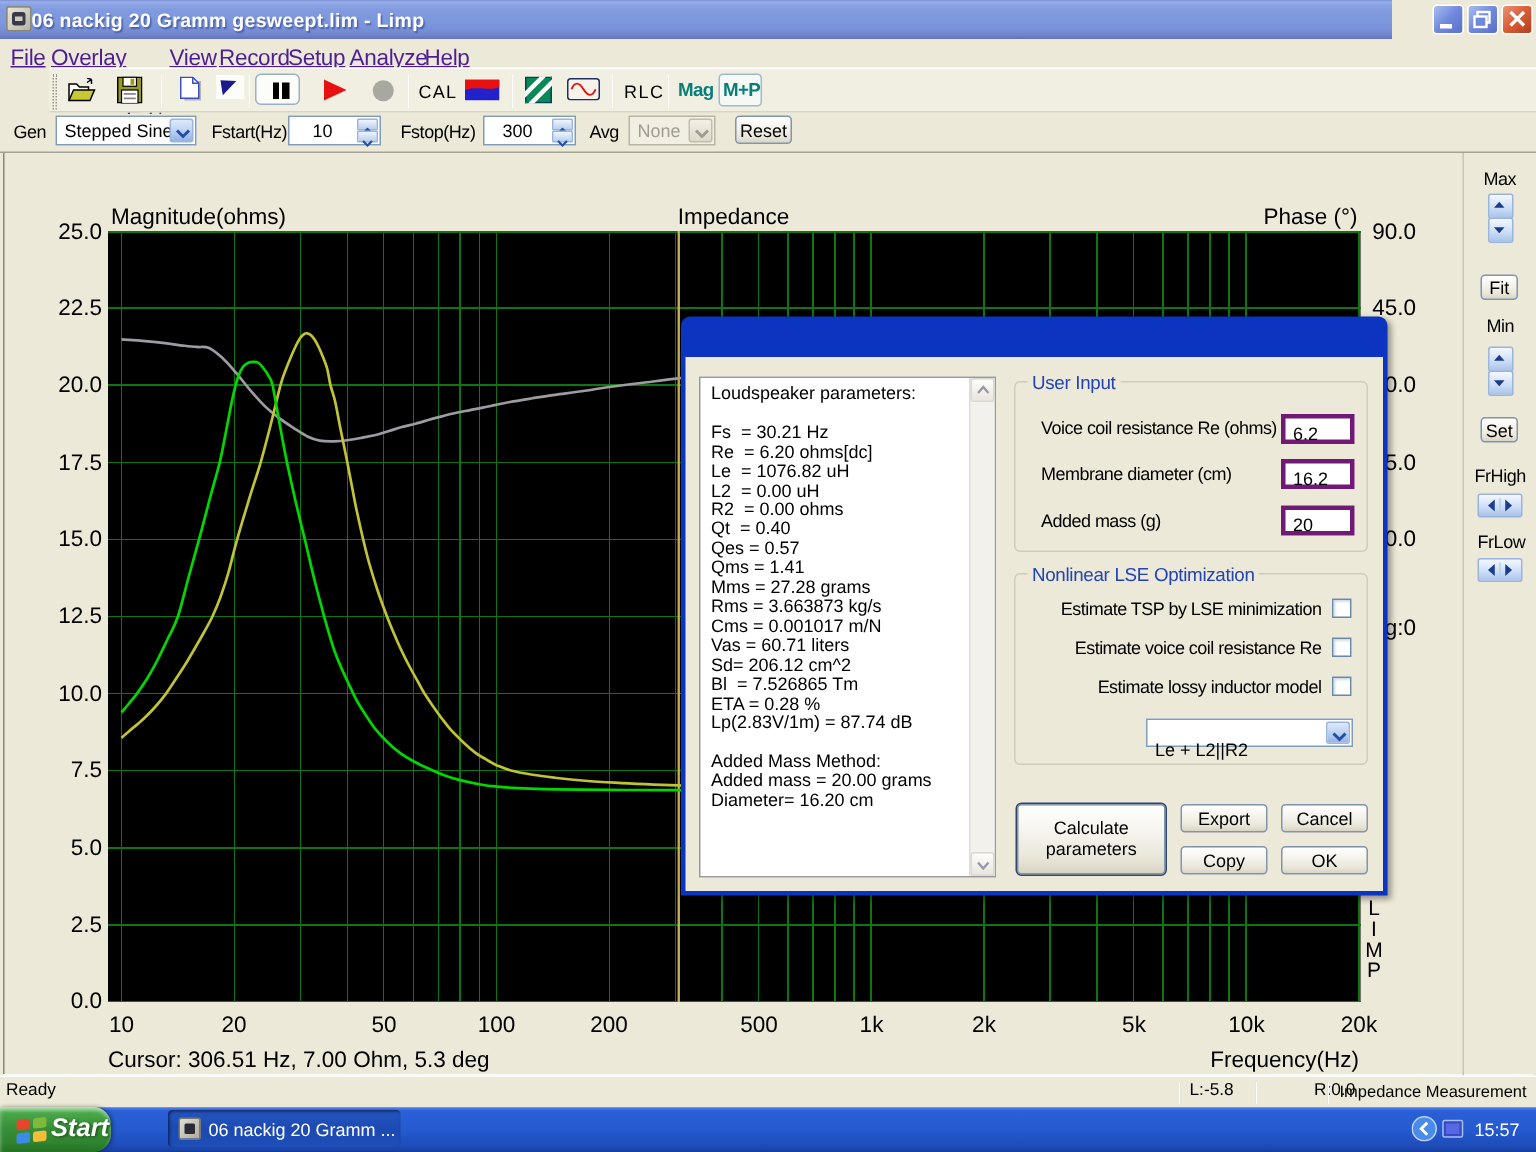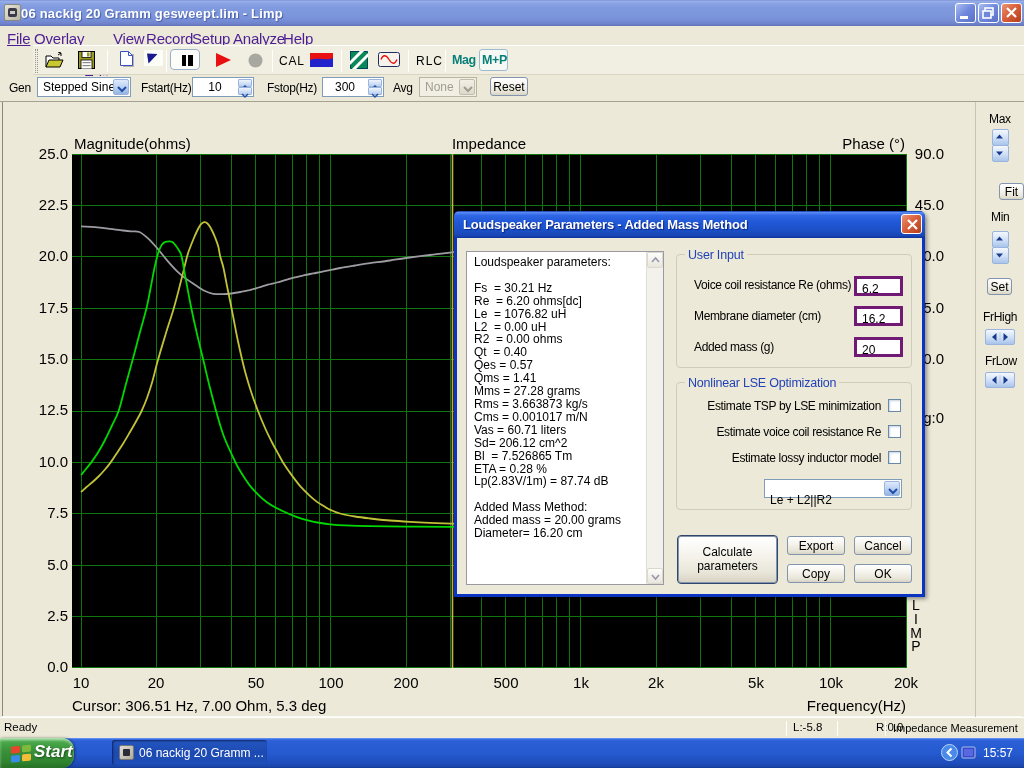--- a/index.html
+++ b/index.html
@@ -1,20 +1,20 @@
 <!DOCTYPE html>
 <html><head>
 <meta charset="utf-8">
 <style>
 * { margin:0; padding:0; box-sizing:border-box; }
 html,body { width:1024px; height:768px; overflow:hidden; }
 body { font-family:"Liberation Sans", sans-serif; background:#ece9d8; position:relative; }
 
 
-#titlebar { position:absolute; left:0; top:0; width:1024px; height:26px;
+#titlebar { position:absolute; left:0; top:0; width:928px; height:26px;
   background:linear-gradient(180deg,#7a90d4 0%,#99afe9 5%,#8aa3e4 12%,#8099df 30%,#7d97dc 55%,#7890d8 75%,#7084cd 90%,#6272b8 100%); }
 #titlebar .ttext { position:absolute; left:21px; top:6px; color:#fff; font-size:13px; font-weight:bold; letter-spacing:0.2px; text-shadow:1px 1px 1px #4a5fa8; }
 #appicon { position:absolute; left:4px; top:4px; width:17px; height:17px; background:linear-gradient(135deg,#e8e6da,#b8b5a6); border:1px solid #8a887c; border-radius:2px; }
 #appicon:before { content:""; position:absolute; left:3px; top:3px; width:9px; height:9px; background:#3a3a48; border-radius:2px; }
 #appicon:after { content:""; position:absolute; left:5px; top:6px; width:5px; height:3px; background:#cfcdc2; }
 .wbtn { position:absolute; top:3px; width:21px; height:20px; border-radius:3px; border:1px solid #fff; }
 .wbtn.min { left:955px; background:linear-gradient(135deg,#aabdf2 0%,#6f88dc 50%,#5a70c8 100%); }
 .wbtn.max { left:978px; background:linear-gradient(135deg,#aabdf2 0%,#6f88dc 50%,#5a70c8 100%); }
 .wbtn.cls { left:1001px; background:linear-gradient(135deg,#eb9377 0%,#d9603a 45%,#b33d1d 100%); }
 .wbtn svg { position:absolute; left:0; top:0; }
@@ -343,21 +343,21 @@
 </svg>
 
 <div id="rpanel">
   <div class="tlabel" style="left:989px;top:112px;">Max</div>
   <div class="vspin" style="left:992px;top:129px;">
       <svg width="15" height="33" style="position:absolute;left:0;top:0;z-index:3;">
         <path d="M7.5 5.5 L11 9.5 L4 9.5 Z" fill="#1a3c8c"></path>
         <path d="M7.5 26.5 L11 22.5 L4 22.5 Z" fill="#1a3c8c"></path>
       </svg>
     </div>
-  <div class="xpbtn" style="left:987px;top:183px;width:25px;height:17px;margin-left:12px;">
+  <div class="xpbtn" style="left:987px;top:183px;width:25px;height:17px;">
       <div style="position:absolute;left:0;right:0;top:1px;">Fit</div>
     </div>
   <div class="tlabel" style="left:991px;top:210px;">Min</div>
   <div class="vspin" style="left:992px;top:231px;">
       <svg width="15" height="33" style="position:absolute;left:0;top:0;z-index:3;">
         <path d="M7.5 5.5 L11 9.5 L4 9.5 Z" fill="#1a3c8c"></path>
         <path d="M7.5 26.5 L11 22.5 L4 22.5 Z" fill="#1a3c8c"></path>
       </svg>
     </div>
   <div class="xpbtn" style="left:987px;top:278px;width:25px;height:17px;">
@@ -371,26 +371,20 @@
       </svg></div>
   <div class="tlabel" style="left:985px;top:354px;">FrLow</div>
   <div class="hspin" style="left:985px;top:372px;"><svg width="28" height="14">
         <path d="M6 7 L10.5 3 L10.5 11 Z" fill="#1a3c8c"></path>
         <path d="M22 7 L17.5 3 L17.5 11 Z" fill="#1a3c8c"></path>
         <line x1="14" y1="2" x2="14" y2="12" stroke="#b8cce8" stroke-width="1"></line>
       </svg></div>
 </div>
 
 <div id="dlg">
-  <div id="dlgtitle">
-    <span>Loudspeaker Parameters - Added Mass Method</span>
-    <div id="dlgx"><svg width="21" height="20">
-          <path d="M6 5 L15 14 M15 5 L6 14" stroke="#fff" stroke-width="2.2"></path>
-        </svg></div>
-  </div>
   <div id="dlgbody">
     <div id="dlgtext">
       <pre id="params">Loudspeaker parameters:
 
 Fs  = 30.21 Hz
 Re  = 6.20 ohms[dc]
 Le  = 1076.82 uH
 L2  = 0.00 uH
 R2  = 0.00 ohms
 Qt  = 0.40

